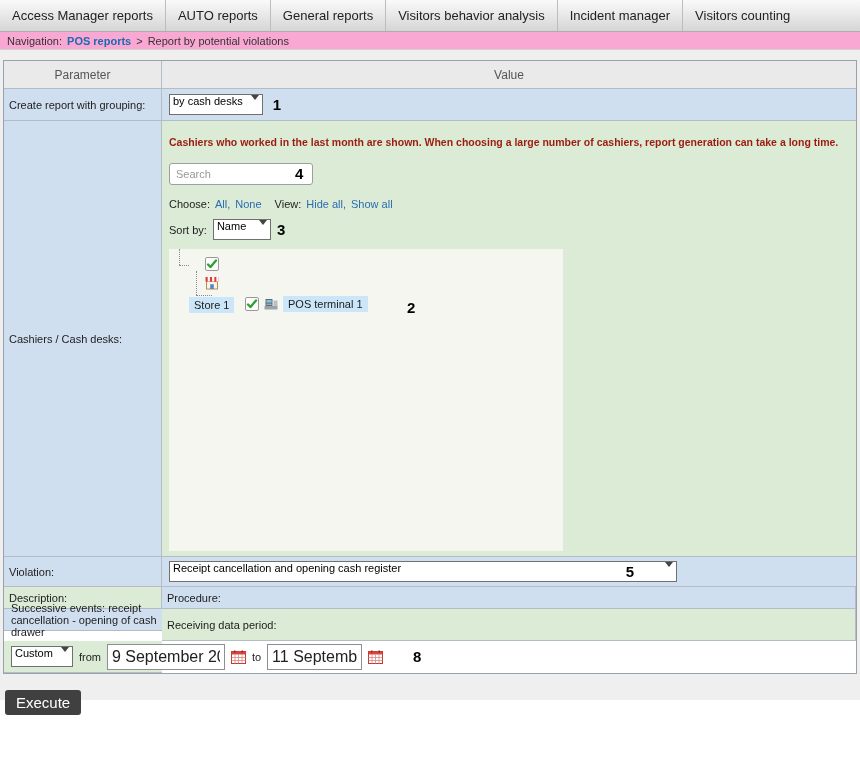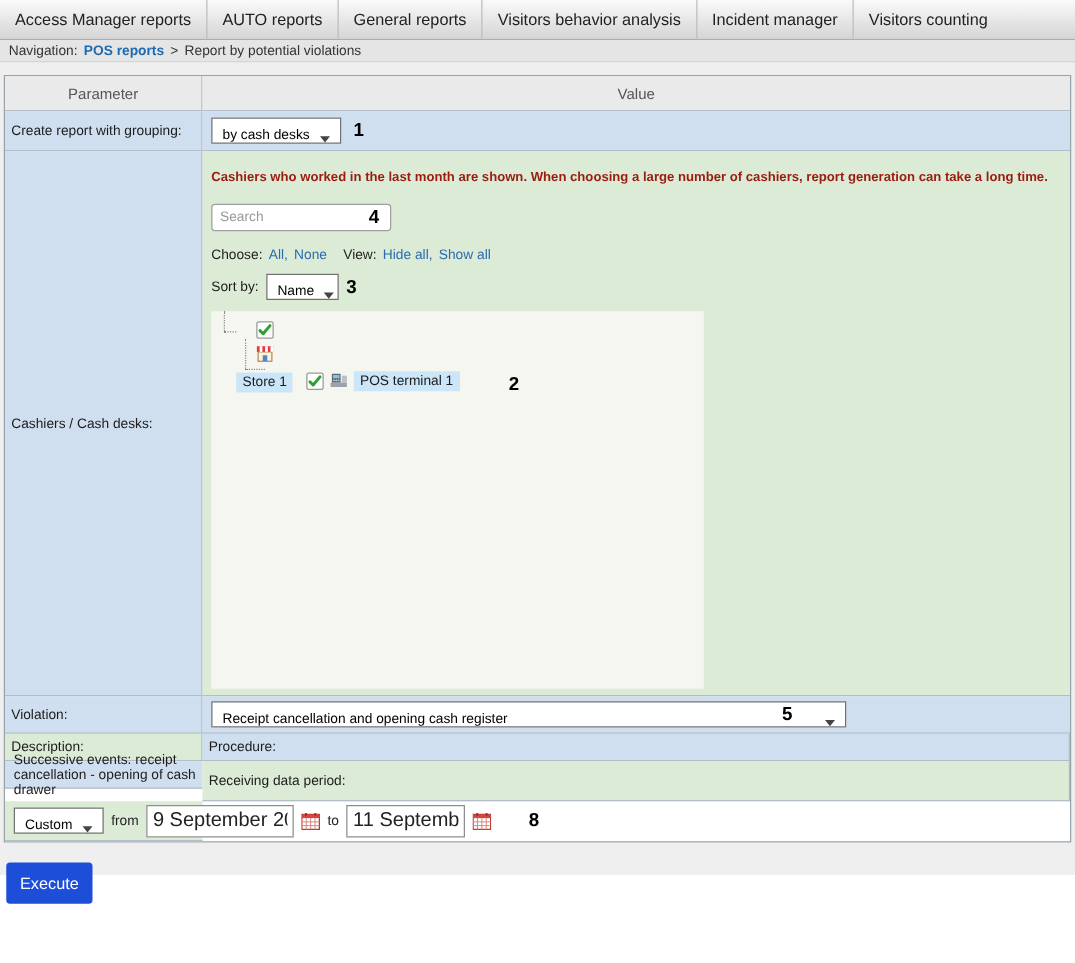--- a/index.html
+++ b/index.html
@@ -11,21 +11,21 @@
   .logo { width:50px; height:44px; margin-right:16px; display:flex; align-items:center; justify-content:center; }
   .app-title { color:#ffffff; font-size:15px; font-weight:bold; }
   .app-version { color:#e3e3e3; font-size:10px; margin-top:3px; }
 
   
   .menu { height:32px; background:linear-gradient(#fafafa,#d5d5d5); border-bottom:1px solid #adadad; display:flex; align-items:stretch; white-space:nowrap; overflow:hidden; }
   .menu-item { display:flex; align-items:center; padding:0 12px; font-size:13px; color:#222; cursor:pointer; }
   .menu-item + .menu-item { border-left:1px solid #bdbdbd; }
 
   
-  .breadcrumb { height:18px; background:#e5e5e5; border-bottom:1px solid #d0d0d0; display:flex; align-items:center; gap:5px; padding:0 7px; font-size:11px; color:#333; }
+  .breadcrumb { height:18px; background:#f9a8d4; border-bottom:1px solid #d0d0d0; display:flex; align-items:center; gap:5px; padding:0 7px; font-size:11px; color:#333; }
   .bc-link { color:#1d6ab0; font-weight:bold; text-decoration:none; cursor:pointer; }
 
   
   .content { height:650px; background:#efefef; padding:10px 3px 0; position:relative; }
 
   .param-table { display:grid; grid-template-columns:158px 1fr; border:1px solid #98a2aa; background:#fff; }
   .cell { position:relative; border-bottom:1px solid #b4bcc6; font-size:11px; color:#1c1c1c; }
   .param { border-right:1px solid #b4bcc6; padding:0 5px; display:flex; align-items:center; }
   .head { height:28px; background:#eaeaea; color:#555; font-size:12px; display:flex; align-items:center; justify-content:center; }
   .blue  { background:#d0dff0; }
@@ -33,21 +33,21 @@
 
   .h-grouping { height:32px; }
   .h-cashiers { height:436px; }
   .h-violation{ height:30px; }
   .h-desc     { height:22px; }
   .h-proc     { height:22px; }
   .h-period   { height:32px; }
 
   .val-flex { display:flex; align-items:center; padding-left:7px; gap:10px; }
 
-  .select { display:inline-flex; align-items:flex-end; justify-content:space-between; background:#fff; border:1px solid #707070; height:21px; padding:0 8px; font-size:11px; color:#000; cursor:pointer; }
+  .select { display:inline-flex; align-items:flex-start; justify-content:space-between; background:#fff; border:1px solid #707070; height:21px; padding:0 3px; font-size:11px; color:#000; cursor:pointer; }
   .chev { width:0; height:0; border-left:4px solid transparent; border-right:4px solid transparent; border-top:5px solid #444; margin-left:8px; flex:none; }
 
   .ann { font-size:15px; font-weight:bold; color:#000; }
   .ann-abs { position:absolute; left:468px; top:50%; transform:translateY(-50%); }
 
   
   .val-cashiers { padding:0; }
   .warning { color:#9a1c0f; font-weight:bold; font-size:10.5px; margin:14px 12px 4px 7px; line-height:1.35; }
   .search-wrap { position:relative; margin:14px 0 0 7px; width:160px; }
   .search-input { width:144px; height:22px; border:1px solid #9e9e9e; border-radius:3px; padding:0 6px; font-size:11px; color:#333; background:#fff; }
@@ -77,21 +77,21 @@
 
   .period-flex { display:flex; align-items:center; padding-left:7px; gap:6px; }
   .period-select { width:112px; }
   .date-input { height:21px; border:1px solid #8f8f8f; padding:12px 4px; font-size:16px; color:#222; background:#fff; }
   .date-from { width:118px; }
   .date-to { width:95px; }
   .cal-btn { background:none; border:none; padding:0; cursor:pointer; display:flex; align-items:center; }
   .small-label { font-size:11px; color:#222; }
   .ann-period { margin-left:24px; }
 
-  .execute { margin:16px 0 0 2px; background:#1d4ed8; color:#fff; border:none; border-radius:3px; padding:9px 11px; font-size:13px; cursor:pointer; font-family:"Liberation Sans", sans-serif; }
+  .execute { margin:16px 0 0 2px; background:#404040; color:#fff; border:none; border-radius:3px; padding:4px 11px; font-size:15px; cursor:pointer; font-family:"Liberation Sans", sans-serif; }
 </style>
 </head>
 <body>
 
 <div class="page">
 
 
   <nav class="menu">
     <div class="menu-item">Access Manager reports</div>
     <div class="menu-item">AUTO reports</div>

